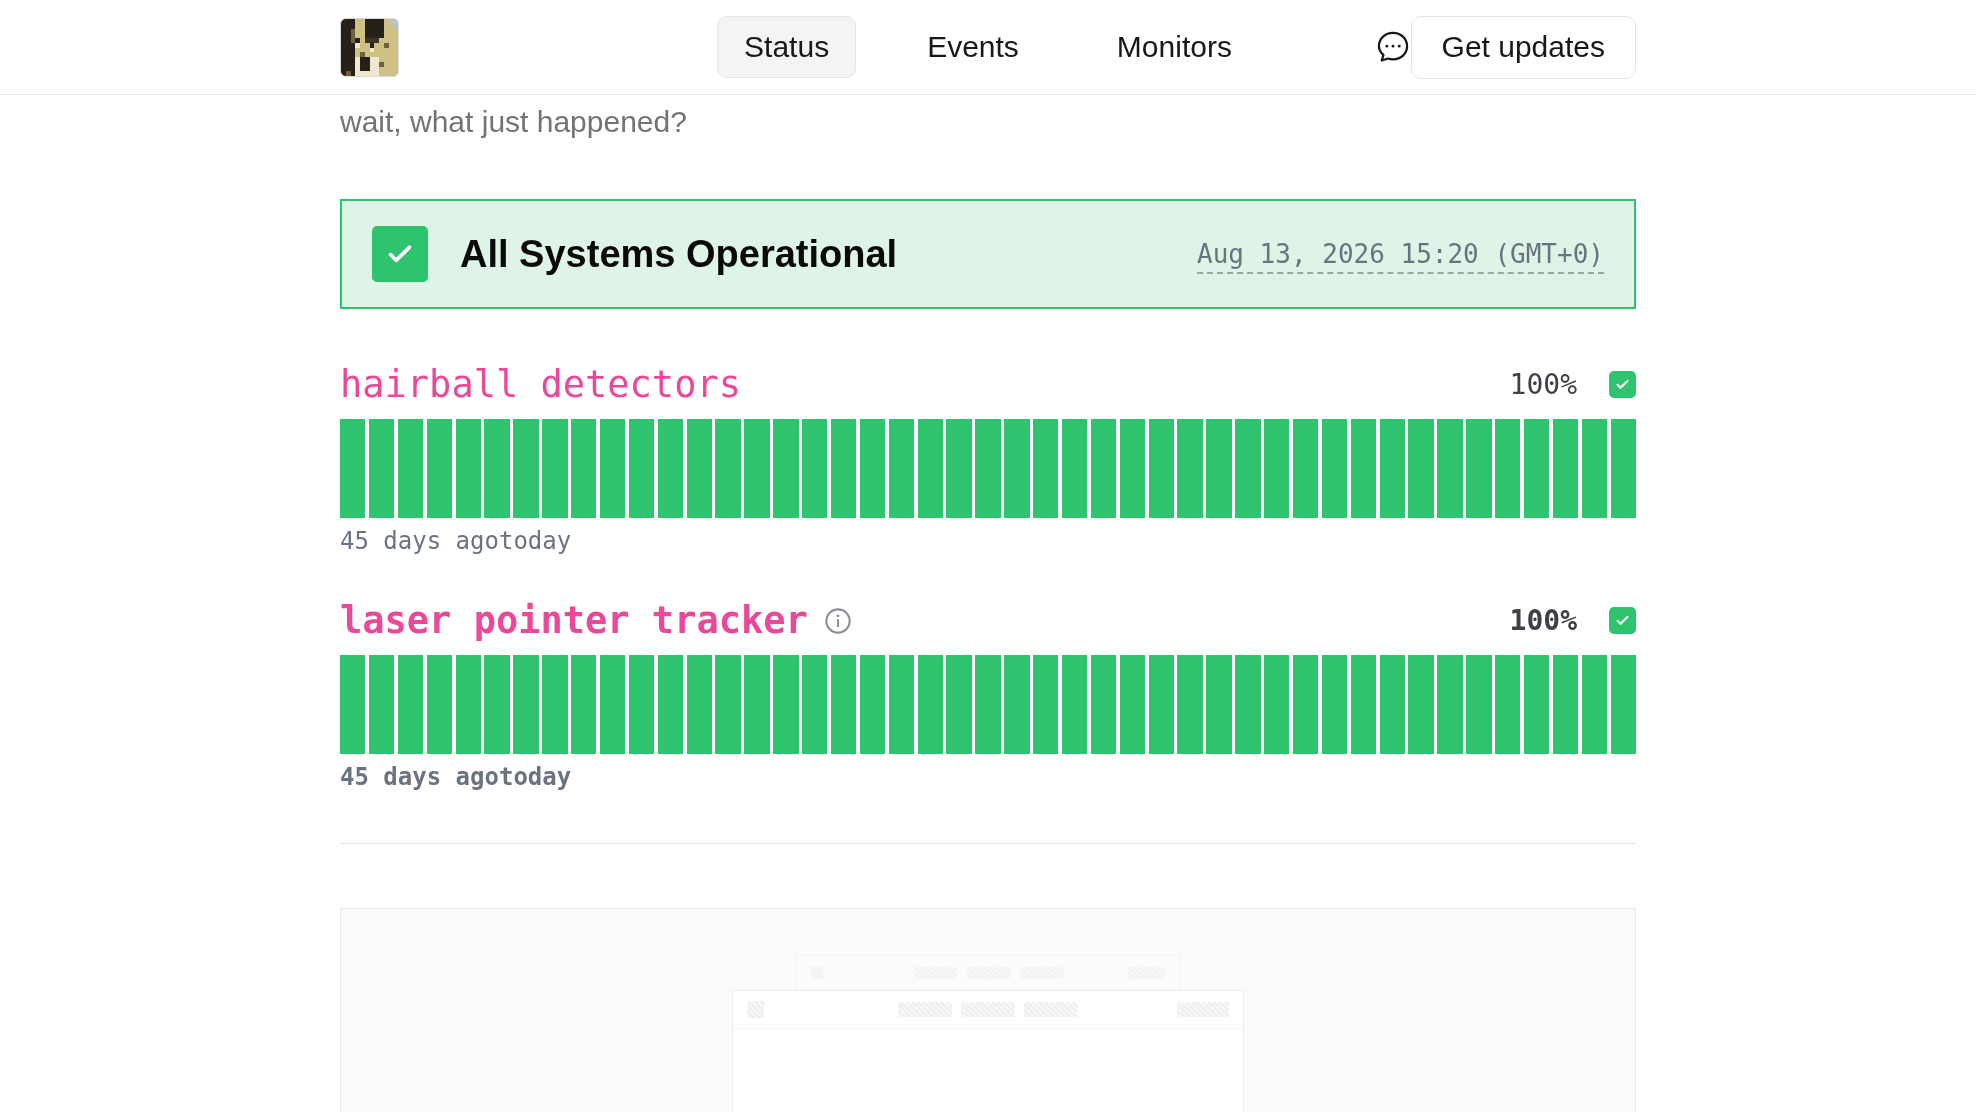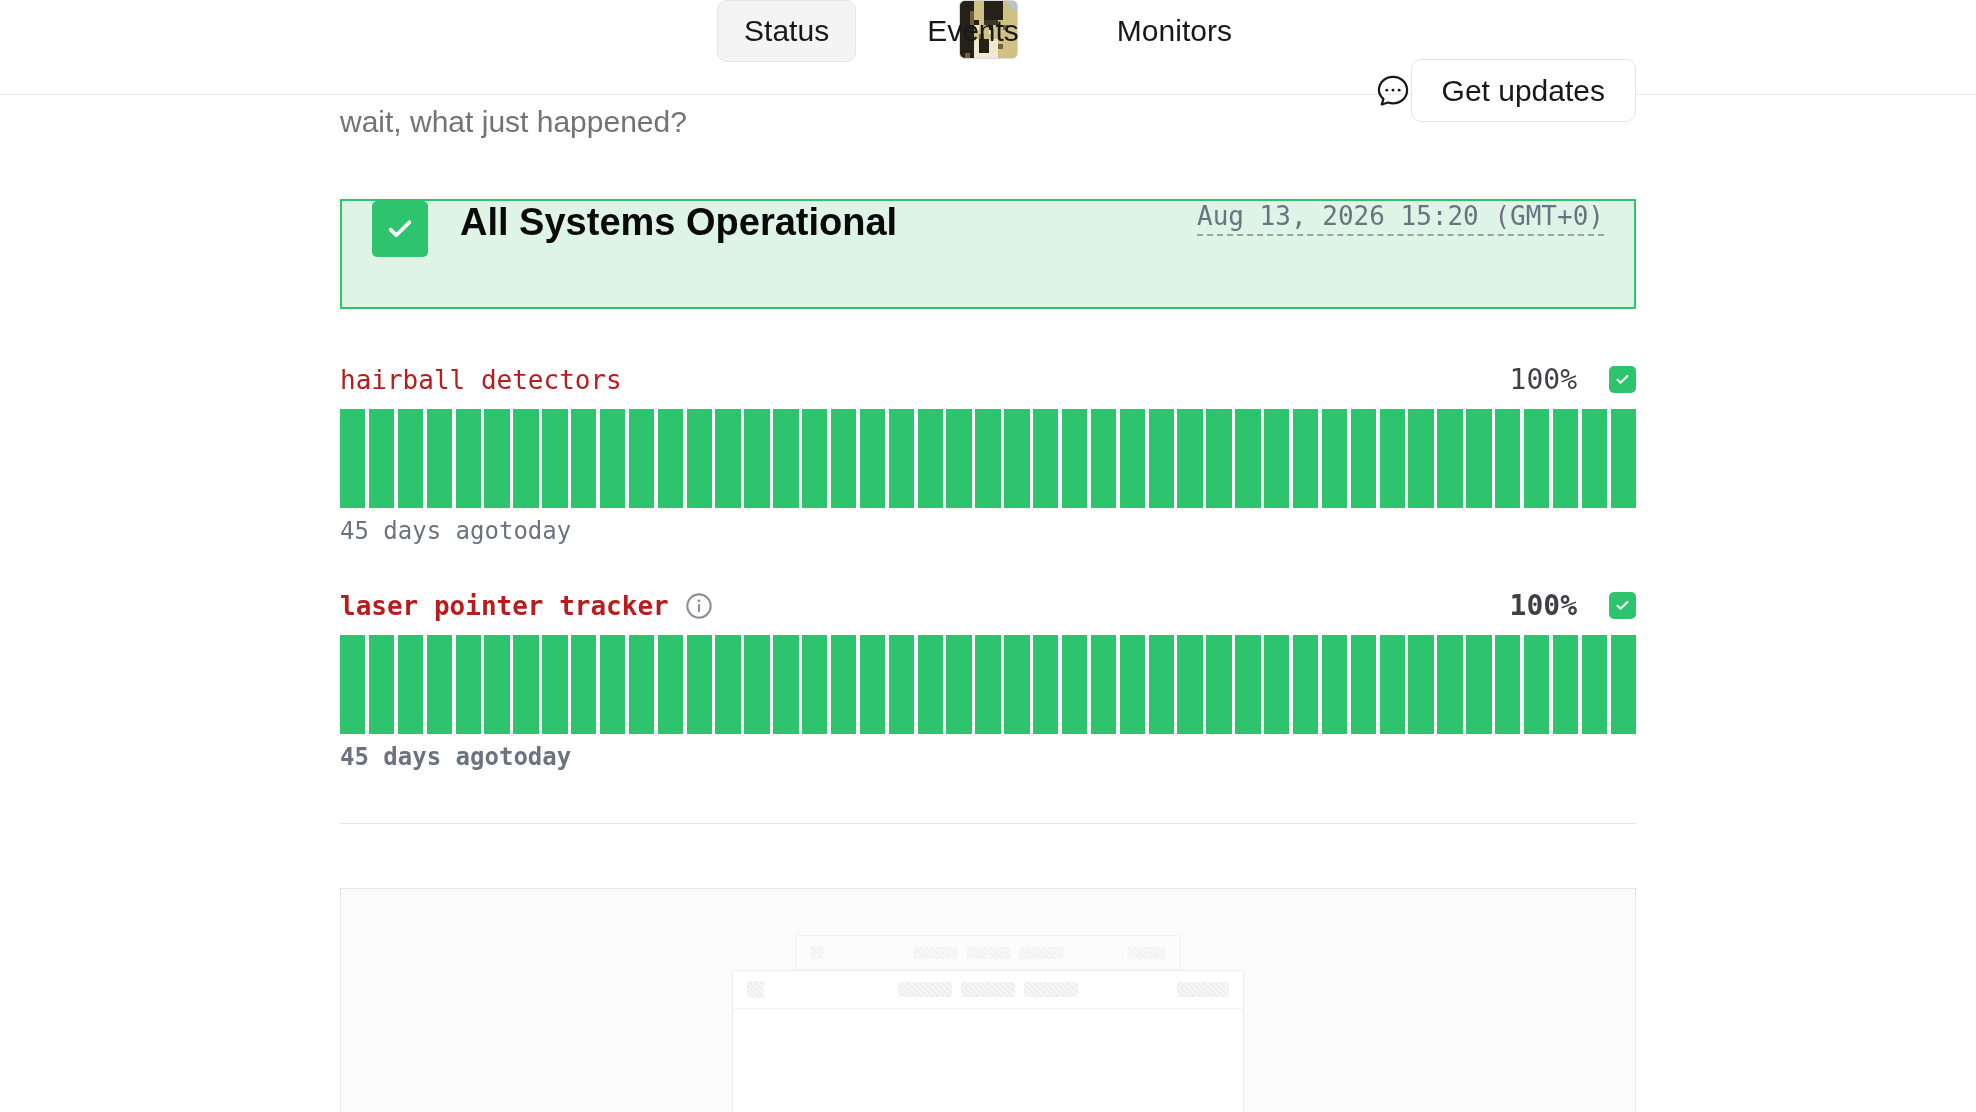--- a/index.html
+++ b/index.html
@@ -1,47 +1,47 @@
 <!DOCTYPE html>
 <html style="--operational: #2dc46d; --banner-bg: #def4e7;"><head>
 <meta charset="utf-8">
 <style>
   * { margin:0; padding:0; box-sizing:border-box; }
   html,body { width:1976px; height:1112px; overflow:hidden; background:#ffffff;
               font-family:"Liberation Sans", sans-serif; color:#18181b; }
 
   
   .header { height:95px; border-bottom:1px solid #e9e9e9; display:flex; align-items:center; }
-  .header-inner { width:1296px; margin:0 auto; display:flex; align-items:center; position:relative; height:100%;flex-direction:column; }
+  .header-inner { width:1296px; margin:0 auto; display:flex; align-items:center; position:relative; height:100%; }
   .logo { width:59px; height:59px; border:1px solid #d9d9d9; border-radius:6px; overflow:hidden; flex:0 0 auto; cursor:pointer; background:#cfc183; }
   .logo svg { display:block; width:100%; height:100%; }
   .nav-tabs { position:absolute; left:50%; transform:translateX(-50%); display:flex; align-items:center; gap:44px; }
   .nav-tab { font-size:30px; font-weight:500; color:#18181b; padding:13px 26px; border:1px solid transparent; border-radius:10px; cursor:pointer; white-space:nowrap; }
   .nav-tab.active { background:#f4f4f5; border-color:#e4e4e7; }
   .header-right { margin-left:auto; display:flex; align-items:center; }
   .chat-icon { width:36px; height:36px; cursor:pointer; display:flex; align-items:center; justify-content:center; }
   .btn-updates { font-size:30px; font-weight:500; color:#18181b; background:#fff; border:1px solid #e4e4e7; border-radius:10px; height:63px; padding:0 30px; display:flex; align-items:center; cursor:pointer; }
 
   
   .main { width:1296px; margin:0 auto; }
   .page-title { margin-top:50px; font-size:40px; font-weight:700; letter-spacing:-0.5px; }
   .page-subtitle { margin-top:10px; font-size:30px; color:#737373; }
 
   .banner { margin-top:60px; height:110px; border:2px solid var(--operational); background:var(--banner-bg);
-            display:flex; padding:0 30px; }
+            display:flex; align-items:center; padding:0 30px; }
   .status-square { width:56px; height:56px; border-radius:5px; background:var(--operational);
                    display:flex; align-items:center; justify-content:center; flex:0 0 auto; }
   .banner-label { margin-left:32px; font-size:38px; font-weight:700; color:#0a0a0a; }
   .banner-time { margin-left:auto; font-family:"DejaVu Sans Mono", monospace; font-size:26px; color:#6b7280;
                  text-decoration:underline dashed #9aa79f; text-underline-offset:9px; text-decoration-thickness:2px; cursor:default; }
 
   .monitor { margin-top:54px; }
   .monitor + .monitor { margin-top:44px;font-weight:bold; }
   .monitor-head { display:flex; align-items:center; }
-  .monitor-name { font-family:"DejaVu Sans Mono", monospace; font-size:26px; color:#b91c1c; }
+  .monitor-name { font-family:"DejaVu Sans Mono", monospace; font-size:37px; color:#ec4899; }
   .info-icon { margin-left:16px; cursor:pointer; display:flex; align-items:center; }
   .monitor-right { margin-left:auto; display:flex; align-items:center; gap:32px; }
   .uptime { font-family:"DejaVu Sans Mono", monospace; font-size:28px; color:#3f3f46; }
   .mini-square { width:27px; height:27px; border-radius:5px; background:var(--operational);
                  display:flex; align-items:center; justify-content:center; }
   .bars { margin-top:13px; height:99px; display:flex; gap:3.4px; }
   .bar { flex:1 1 0; background:var(--operational); cursor:pointer; }
   .range-row { margin-top:9px; display:flex; 
                font-family:"DejaVu Sans Mono", monospace; font-size:24px; color:#6b7280; }
 

